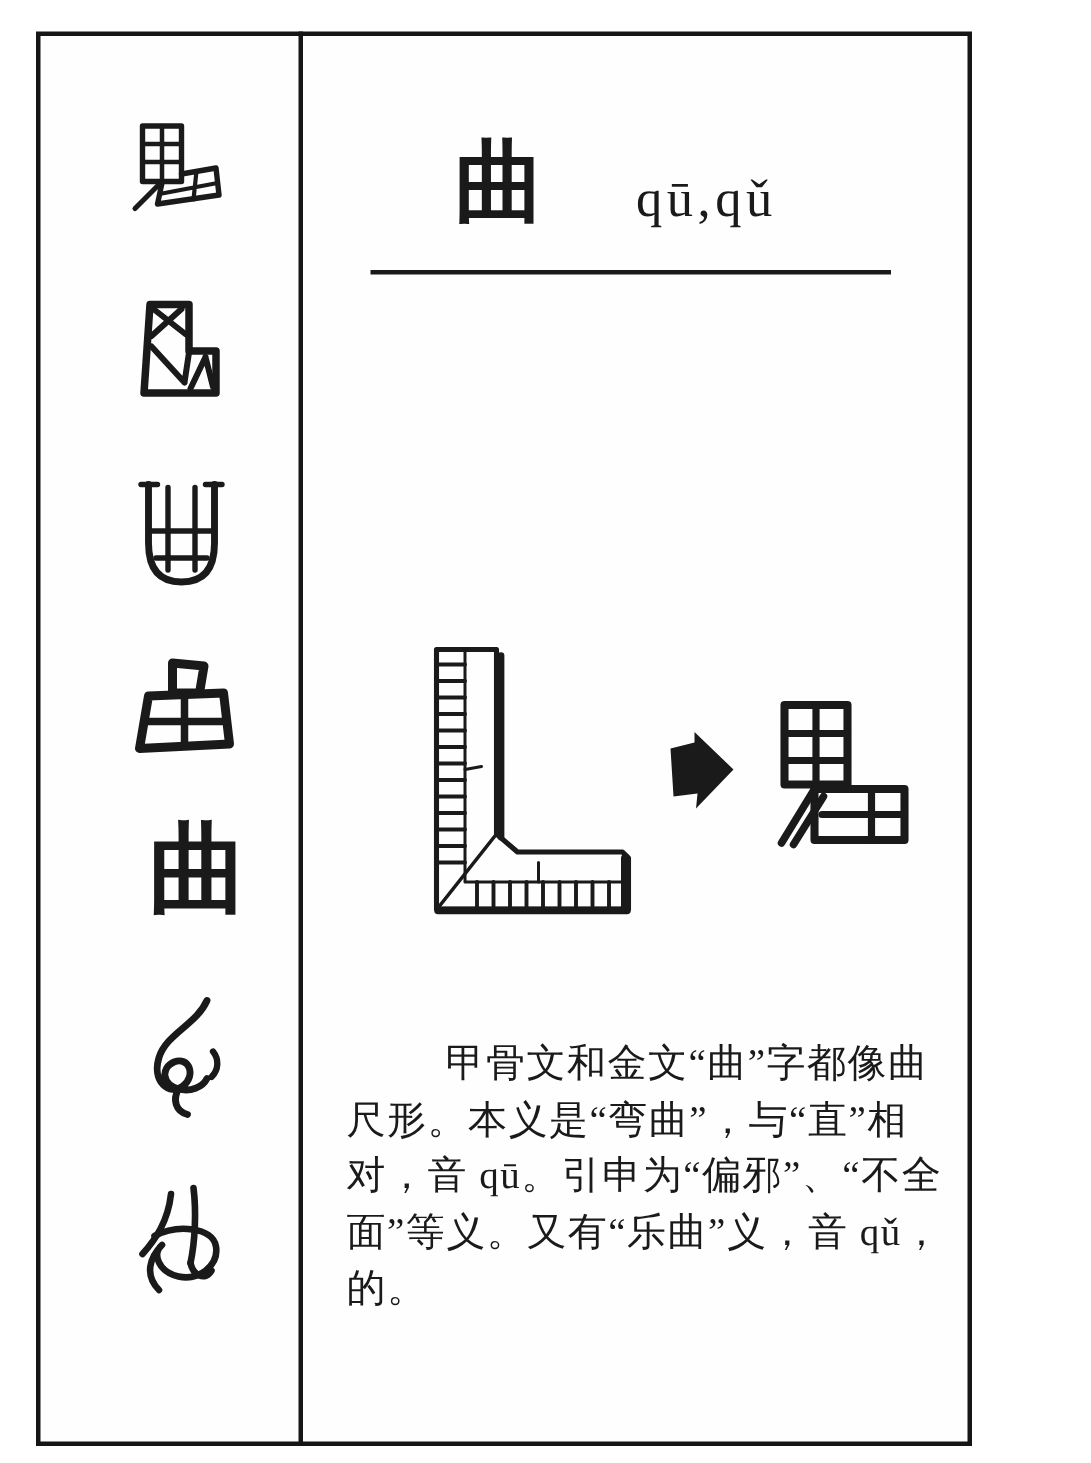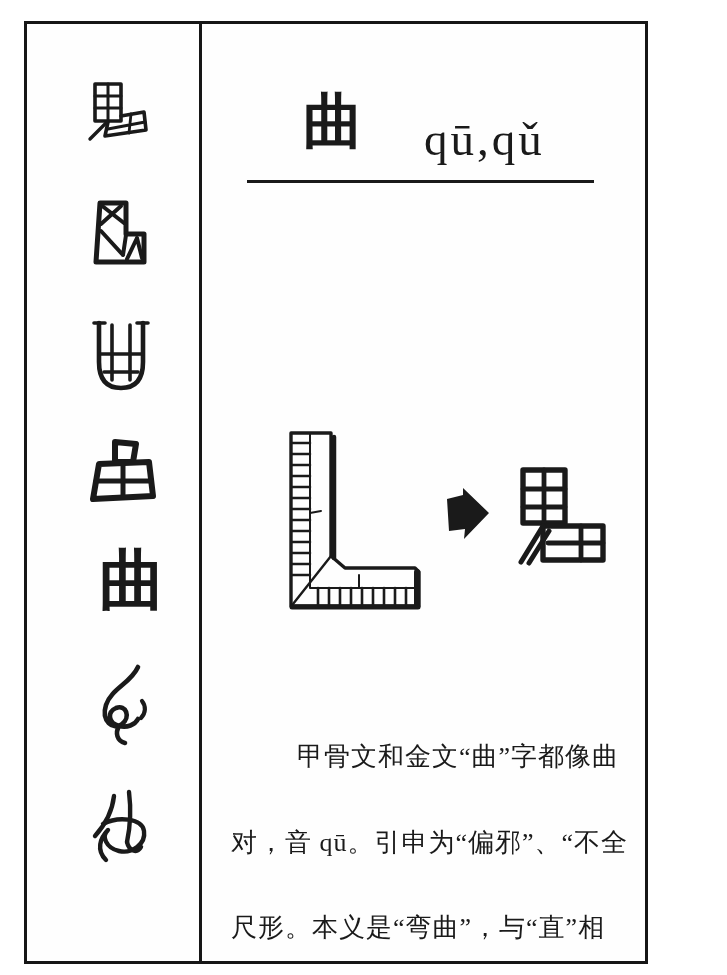--- a/index.html
+++ b/index.html
@@ -26,41 +26,41 @@
   .ink-fill{fill:#1a1a1a;stroke:none;}
 
   
   .headword{
     position:absolute;left:303px;top:92px;
     font-size:60px;font-weight:700;line-height:1;
     letter-spacing:0;
   }
   .pinyin{
     position:absolute;left:424px;top:114px;
-    font-size:47px;font-weight:400;letter-spacing:3px;line-height:1.1;
+    font-size:35px;font-weight:400;letter-spacing:3px;line-height:1.1;
   }
   .rule{
     position:absolute;left:247px;top:180px;width:347px;height:3px;
     background:#1a1a1a;
   }
 
   
   .regular-glyph{
     position:absolute;left:99px;top:548px;
     font-size:66px;font-weight:700;line-height:1;
   }
 
   
   .deftext{
     position:absolute;left:231px;top:690px;width:392px;
     font-size:26px;line-height:37.5px;
     letter-spacing:1px;
     white-space:nowrap;
   }
-  .deftext .line{height:37.5px;margin-top:48px;}
+  .deftext .line{height:37.5px;}
   .deftext .line.indent{padding-left:66px;}
 </style>
 </head>
 <body>
 
 <div class="page">
 
   <div class="frame"></div>
   <div class="divider"></div>
 
@@ -154,19 +154,20 @@
         <path class="ink" stroke-width="5.4" d="M11,5 H53 V58 H11 Z"></path>
         <path class="ink" stroke-width="4.8" d="M32,5 V58 M11,24 H53 M11,42 H53"></path>
         <path class="ink" stroke-width="5.4" d="M31,61 H91 V95 H31 Z"></path>
         <path class="ink" stroke-width="4.8" d="M69,61 V95 M36,78 H91"></path>
         <path class="ink" stroke-width="5" d="M9,97 L31,61 M17,98 L37,66"></path>
       </svg>
     </div>
 
     <div class="deftext">
       <div class="line indent">甲骨文和金文“曲”字都像曲</div>
+      <div class="line">尺形。本义是“弯曲”，与“直”相</div>
       <div class="line">对，音 qū。引申为“偏邪”、“不全</div>
-      <div class="line">尺形。本义是“弯曲”，与“直”相</div>
+      <div class="line">面”等义。又有“乐曲”义，音 qǔ，</div>
       <div class="line">的。</div>
     </div>
   </div>
 
 </div>
 
 </body></html>

